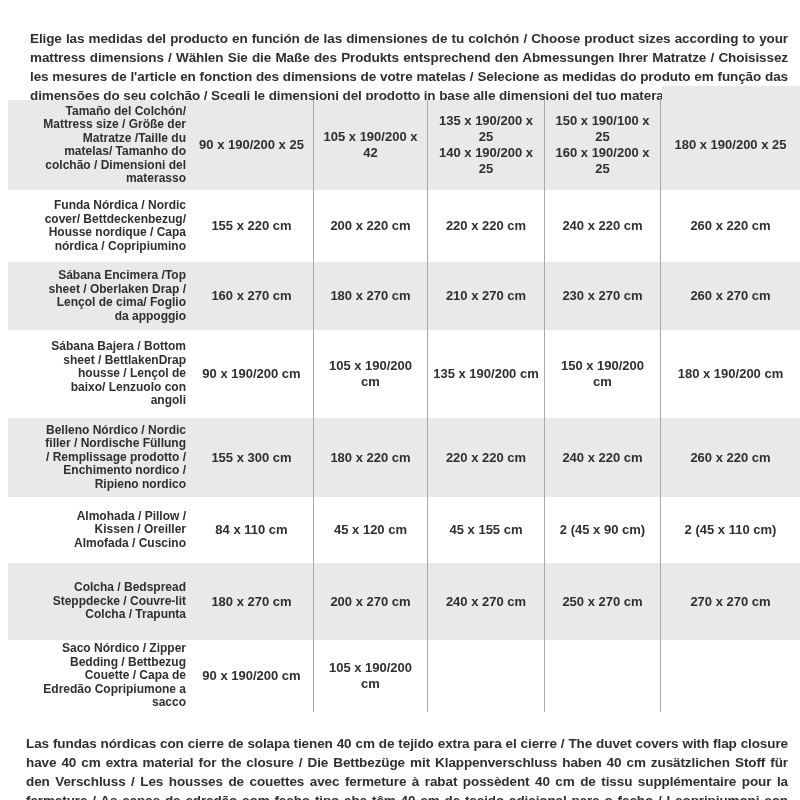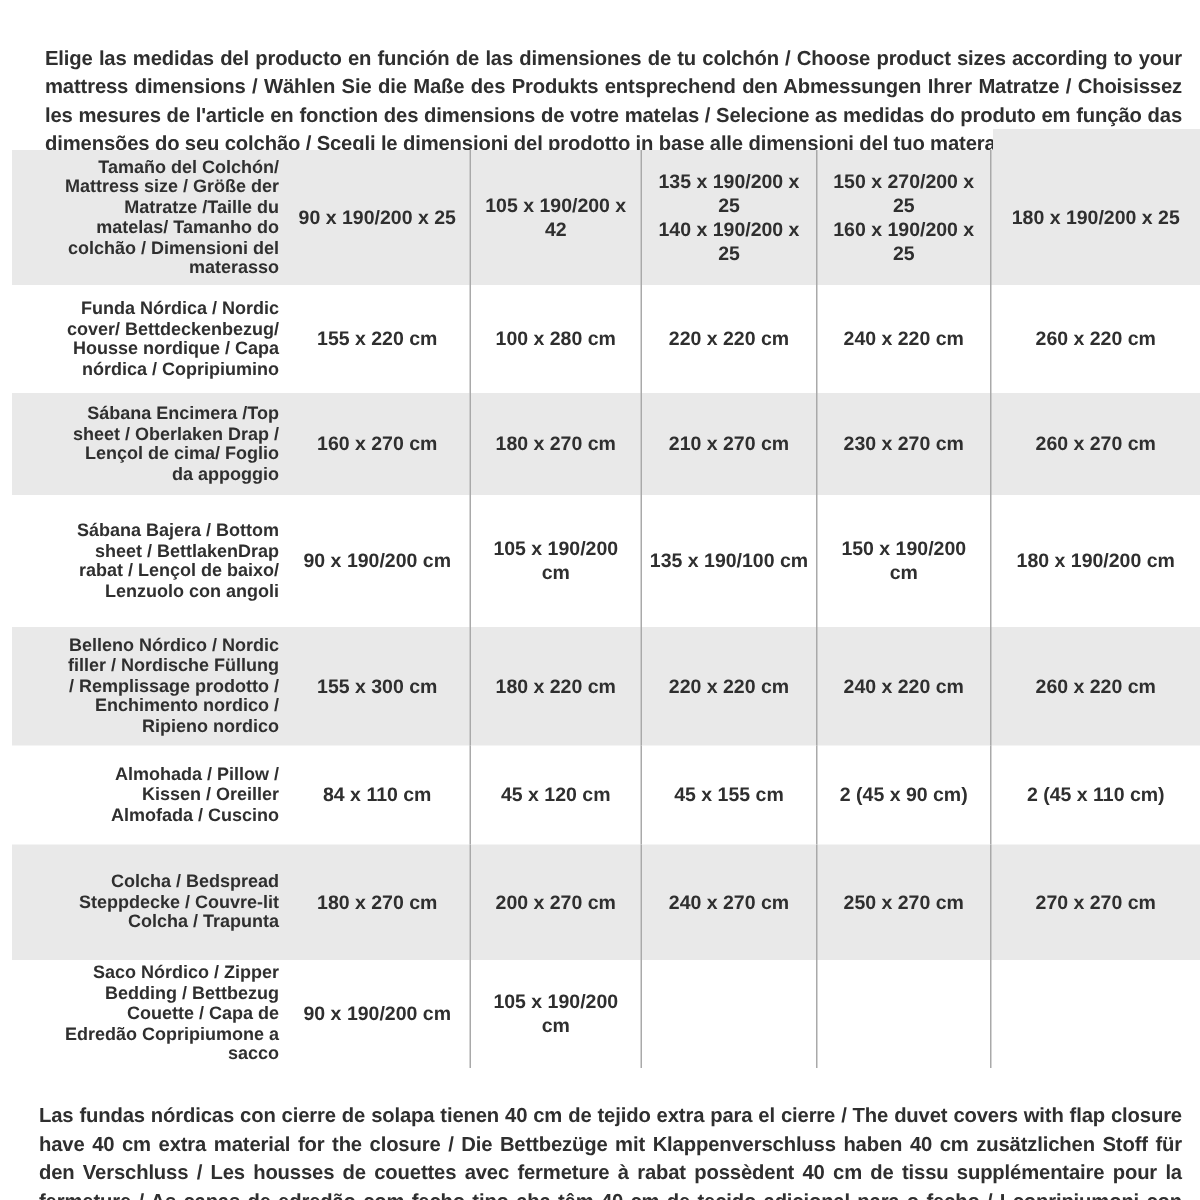--- a/index.html
+++ b/index.html
@@ -91,48 +91,48 @@
   <div class="header-notch"></div>
 
   <div class="size-table">
 
     <div class="trow shade">
       <div class="cell label">Tamaño del Colchón/ Mattress size / Größe der Matratze /Taille du matelas/ Tamanho do colchão / Dimensioni del materasso</div>
       <div class="cell val">90 x 190/200 x 25</div>
       <div class="cell val bl">105 x 190/200 x 42</div>
       <div class="cell val bl">135 x 190/200 x 25
 140 x 190/200 x 25</div>
-      <div class="cell val bl">150 x 270/200 x 25
+      <div class="cell val bl">150 x 190/100 x 25
 160 x 190/200 x 25</div>
       <div class="cell val bl">180 x 190/200 x 25</div>
     </div>
 
     <div class="trow">
       <div class="cell label">Funda Nórdica / Nordic cover/ Bettdeckenbezug/ Housse nordique / Capa nórdica / Copripiumino</div>
       <div class="cell val">155 x 220 cm</div>
-      <div class="cell val bl">100 x 280 cm</div>
+      <div class="cell val bl">200 x 220 cm</div>
       <div class="cell val bl">220 x 220 cm</div>
       <div class="cell val bl">240 x 220 cm</div>
       <div class="cell val bl">260 x 220 cm</div>
     </div>
 
     <div class="trow shade">
       <div class="cell label">Sábana Encimera /Top sheet / Oberlaken Drap / Lençol de cima/ Foglio da appoggio</div>
       <div class="cell val">160 x 270 cm</div>
       <div class="cell val bl">180 x 270 cm</div>
       <div class="cell val bl">210 x 270 cm</div>
       <div class="cell val bl">230 x 270 cm</div>
       <div class="cell val bl">260 x 270 cm</div>
     </div>
 
     <div class="trow">
-      <div class="cell label">Sábana Bajera / Bottom sheet / BettlakenDrap rabat / Lençol de baixo/ Lenzuolo con angoli</div>
+      <div class="cell label">Sábana Bajera / Bottom sheet / BettlakenDrap housse / Lençol de baixo/ Lenzuolo con angoli</div>
       <div class="cell val">90 x 190/200 cm</div>
       <div class="cell val bl">105 x 190/200 cm</div>
-      <div class="cell val bl">135 x 190/100 cm</div>
+      <div class="cell val bl">135 x 190/200 cm</div>
       <div class="cell val bl">150 x 190/200 cm</div>
       <div class="cell val bl">180 x 190/200 cm</div>
     </div>
 
     <div class="trow shade">
       <div class="cell label">Belleno Nórdico / Nordic filler / Nordische Füllung / Remplissage prodotto / Enchimento nordico / Ripieno nordico</div>
       <div class="cell val">155 x 300 cm</div>
       <div class="cell val bl">180 x 220 cm</div>
       <div class="cell val bl">220 x 220 cm</div>
       <div class="cell val bl">240 x 220 cm</div>

